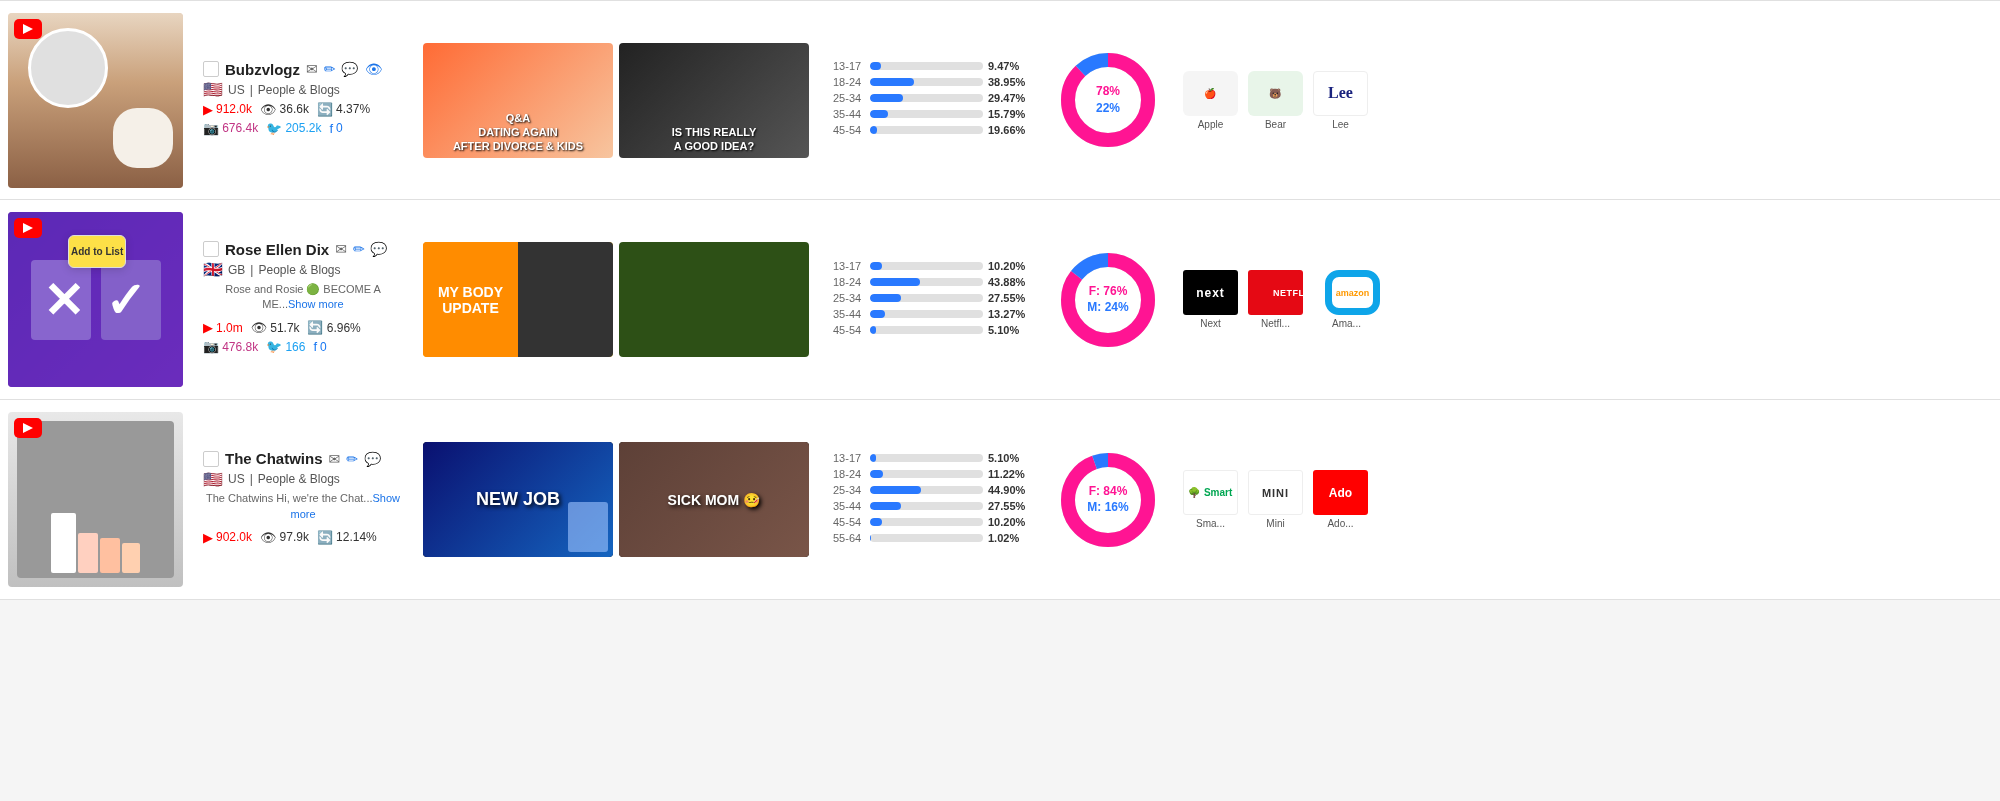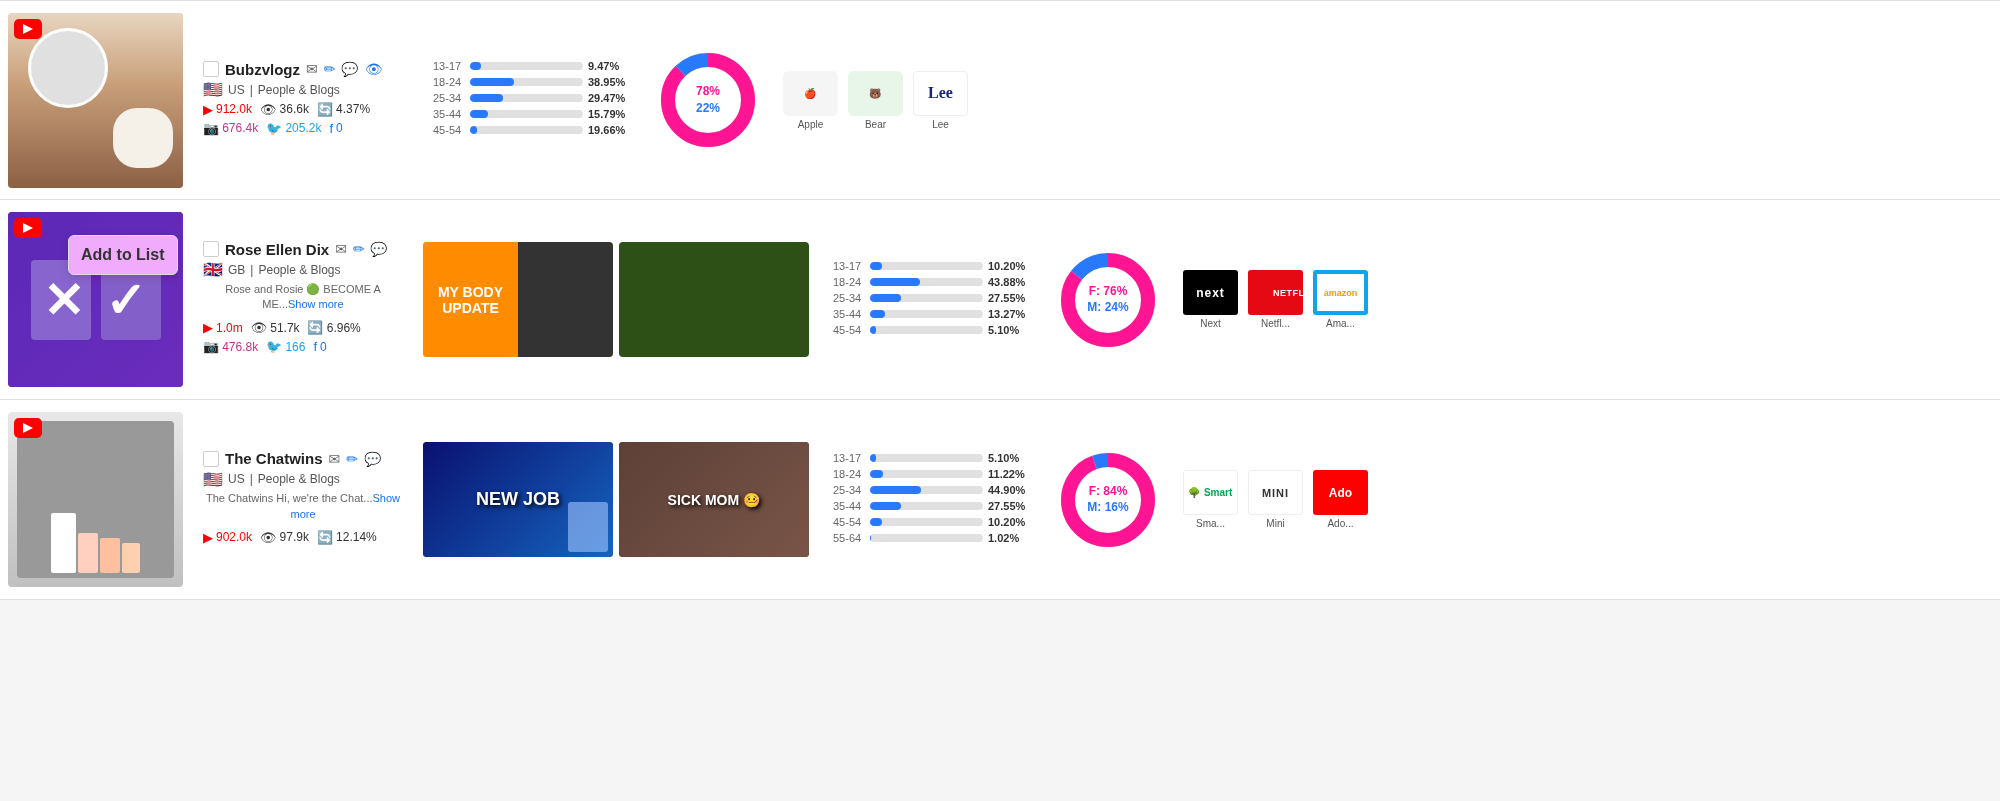--- a/index.html
+++ b/index.html
@@ -249,25 +249,25 @@
       font-size: 10px;
       color: #555;
       text-align: center;
     }
 
     
     .add-to-list-popup {
       position: absolute;
       left: 68px;
       top: 235px;
-      background: #f0abfc;
+      background: #fde047;
       border: 1px solid #ddd;
       border-radius: 6px;
-      padding: 10px 12px;
-      font-size: 16px;
+      padding: 10px 2px;
+      font-size: 10px;
       font-weight: bold;
       color: #333;
       box-shadow: 0 2px 8px rgba(0,0,0,0.15);
       z-index: 10;
       white-space: nowrap;
     }
 
     
     .row2-overlay {
       position: absolute;
@@ -311,21 +311,21 @@
       background: #e8f5e9;
       border-radius: 6px;
     }
     .lee-icon {
       background: #fff;
       border: 1px solid #eee;
       border-radius: 4px;
     }
     .next-icon { background: #000; color: #fff; border-radius: 3px; }
     .netflix-icon { background: #e50914; color: #fff; border-radius: 3px; padding-left: 36px; }
-    .amazon-icon { background: #fff; border: 4px solid #0ea5e9; border-radius: 3px; }
+    .amazon-icon { background: #fff; border: 7px solid #0ea5e9; border-radius: 14px; margin-left: 12px; }
     .smart-icon { background: #fff; border: 1px solid #eee; border-radius: 3px; }
     .mini-icon { background: #fff; border: 1px solid #eee; border-radius: 3px; }
     .adobe-icon { background: #ff0000; color: #fff; border-radius: 3px; }
   </style>
 </head>
 <body>
 
 <div style="position:relative;">
 
   <div class="row">
@@ -379,20 +379,32 @@
           <span class="stat-icon">🐦</span>
           <span>205.2k</span>
         </span>
         <span class="stat-item fb-stat">
           <span class="stat-icon">f</span>
           <span>0</span>
         </span>
       </div>
     </div>
 
+    <div class="videos-section">
+      <div class="video-thumb">
+        <div class="video-thumb-inner vid-qa">
+          <div class="video-text-overlay">Q&amp;A<br>DATING AGAIN<br>AFTER DIVORCE &amp; KIDS</div>
+        </div>
+      </div>
+      <div class="video-thumb">
+        <div class="video-thumb-inner vid-divorce">
+          <div class="video-text-overlay">IS THIS REALLY<br>A GOOD IDEA?</div>
+        </div>
+      </div>
+    </div>
 
     <div class="demographics">
       <div class="age-bar-row">
         <span class="age-label">13-17</span>
         <div class="bar-container">
             <div class="bar-fill" style="width:9.47%"></div>
           </div>
         <span class="bar-pct">9.47%</span>
       </div>
       <div class="age-bar-row">

